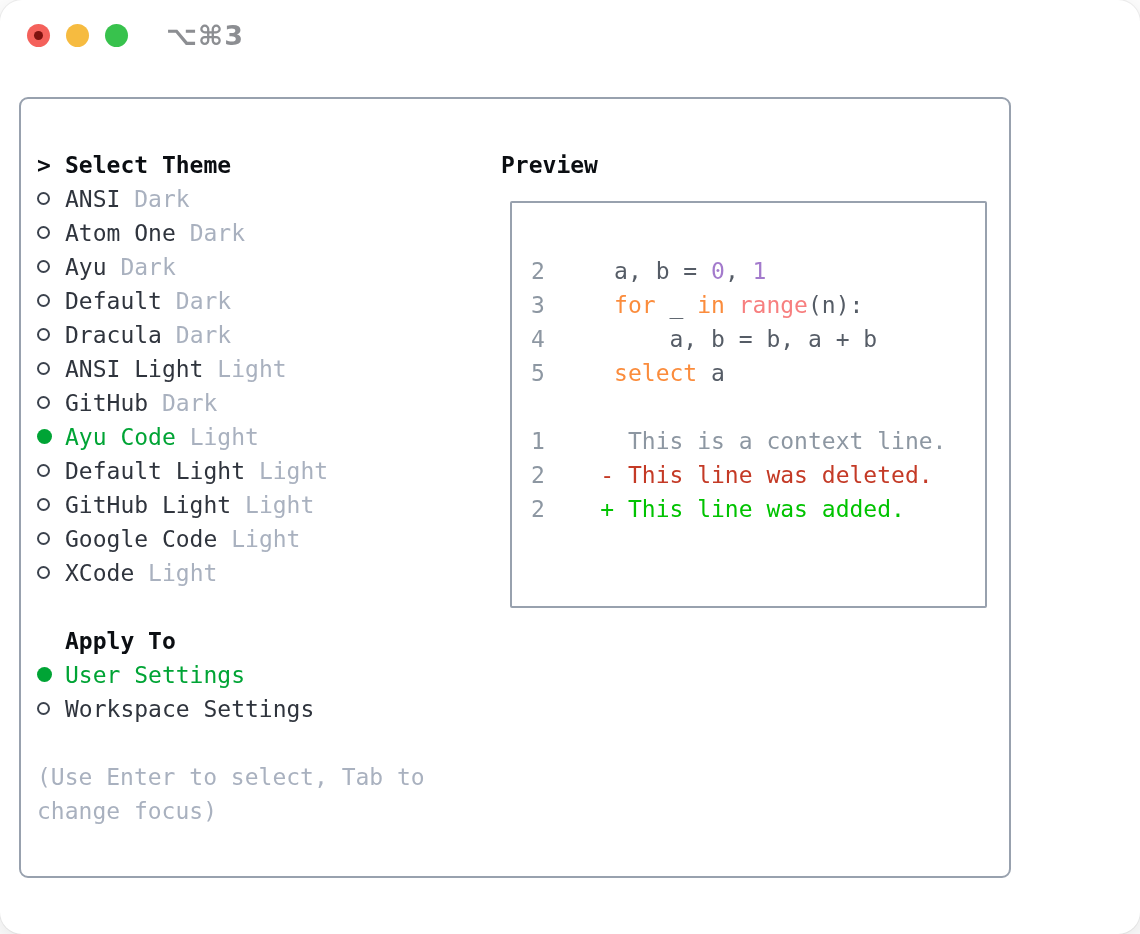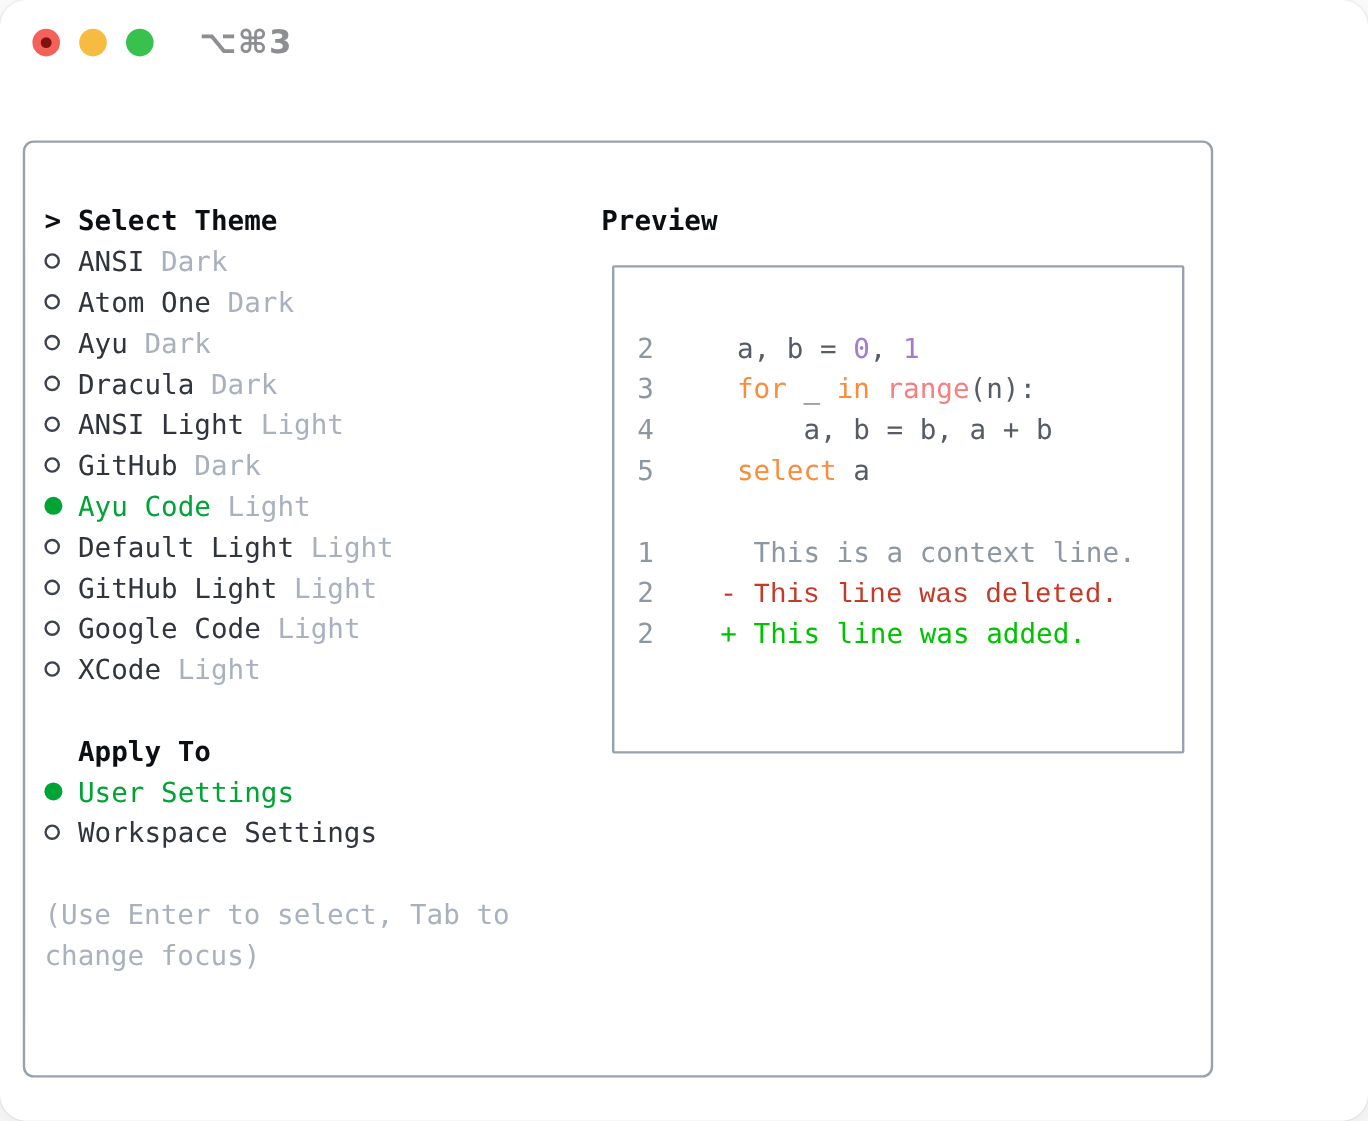--- a/index.html
+++ b/index.html
@@ -50,21 +50,20 @@
   .main-box {
     position: absolute;
     left: 19px;
     top: 97px;
     width: 992px;
     height: 781px;
     border: 2.5px solid var(--border);
     border-radius: 9px;
     background: #ffffff;
     box-sizing: border-box;
-    margin-top: 20px;
   }
   .left-col {
     position: absolute;
     left: 16px;
     top: 49px;
   }
   .row {
     height: 34px;
     line-height: 34px;
     font-size: 23px;
@@ -120,21 +119,21 @@
     font-size: 23px;
     white-space: pre;
   }
   .seg-num   { color: var(--linenum); }
   .seg-kw    { color: var(--orange); }
   .seg-fn    { color: var(--blue); }
   .seg-call  { color: var(--coral); }
   .seg-lit   { color: var(--purple); }
   .seg-plain { color: var(--codetext); }
   .seg-ctx   { color: var(--linenum); }
-  .seg-del   { color: var(--diffred); font-family: Liberation Mono, monospace; }
+  .seg-del   { color: var(--diffred); }
   .seg-add   { color: var(--diffgreen); }
 </style>
 </head>
 <body>
 
 <div class="window">
 
   <div class="titlebar">
     <span class="tl tl-red">
         <span class="tl-dot"></span>
@@ -145,20 +144,21 @@
   </div>
 
   <div class="main-box">
 
     <div class="left-col">
       <div class="row header-row"><span class="marker-cell caret">&gt;</span><span class="header-text">Select Theme</span></div>
       <div id="theme-items">
           <div class="row option-row"><span class="marker-cell"><span class="dot"></span></span><span class="opt-name">ANSI</span> <span class="opt-tag">Dark</span></div>
           <div class="row option-row"><span class="marker-cell"><span class="dot"></span></span><span class="opt-name">Atom One</span> <span class="opt-tag">Dark</span></div>
           <div class="row option-row"><span class="marker-cell"><span class="dot"></span></span><span class="opt-name">Ayu</span> <span class="opt-tag">Dark</span></div>
+          <div class="row option-row"><span class="marker-cell"><span class="dot"></span></span><span class="opt-name">Default</span> <span class="opt-tag">Dark</span></div>
           <div class="row option-row"><span class="marker-cell"><span class="dot"></span></span><span class="opt-name">Dracula</span> <span class="opt-tag">Dark</span></div>
           <div class="row option-row"><span class="marker-cell"><span class="dot"></span></span><span class="opt-name">ANSI Light</span> <span class="opt-tag">Light</span></div>
           <div class="row option-row"><span class="marker-cell"><span class="dot"></span></span><span class="opt-name">GitHub</span> <span class="opt-tag">Dark</span></div>
           <div class="row option-row"><span class="marker-cell"><span class="dot filled"></span></span><span class="opt-name green">Ayu Code</span> <span class="opt-tag">Light</span></div>
           <div class="row option-row"><span class="marker-cell"><span class="dot"></span></span><span class="opt-name">Default Light</span> <span class="opt-tag">Light</span></div>
           <div class="row option-row"><span class="marker-cell"><span class="dot"></span></span><span class="opt-name">GitHub Light</span> <span class="opt-tag">Light</span></div>
           <div class="row option-row"><span class="marker-cell"><span class="dot"></span></span><span class="opt-name">Google Code</span> <span class="opt-tag">Light</span></div>
           <div class="row option-row"><span class="marker-cell"><span class="dot"></span></span><span class="opt-name">XCode</span> <span class="opt-tag">Light</span></div>
         </div>
       <div class="spacer"></div>

